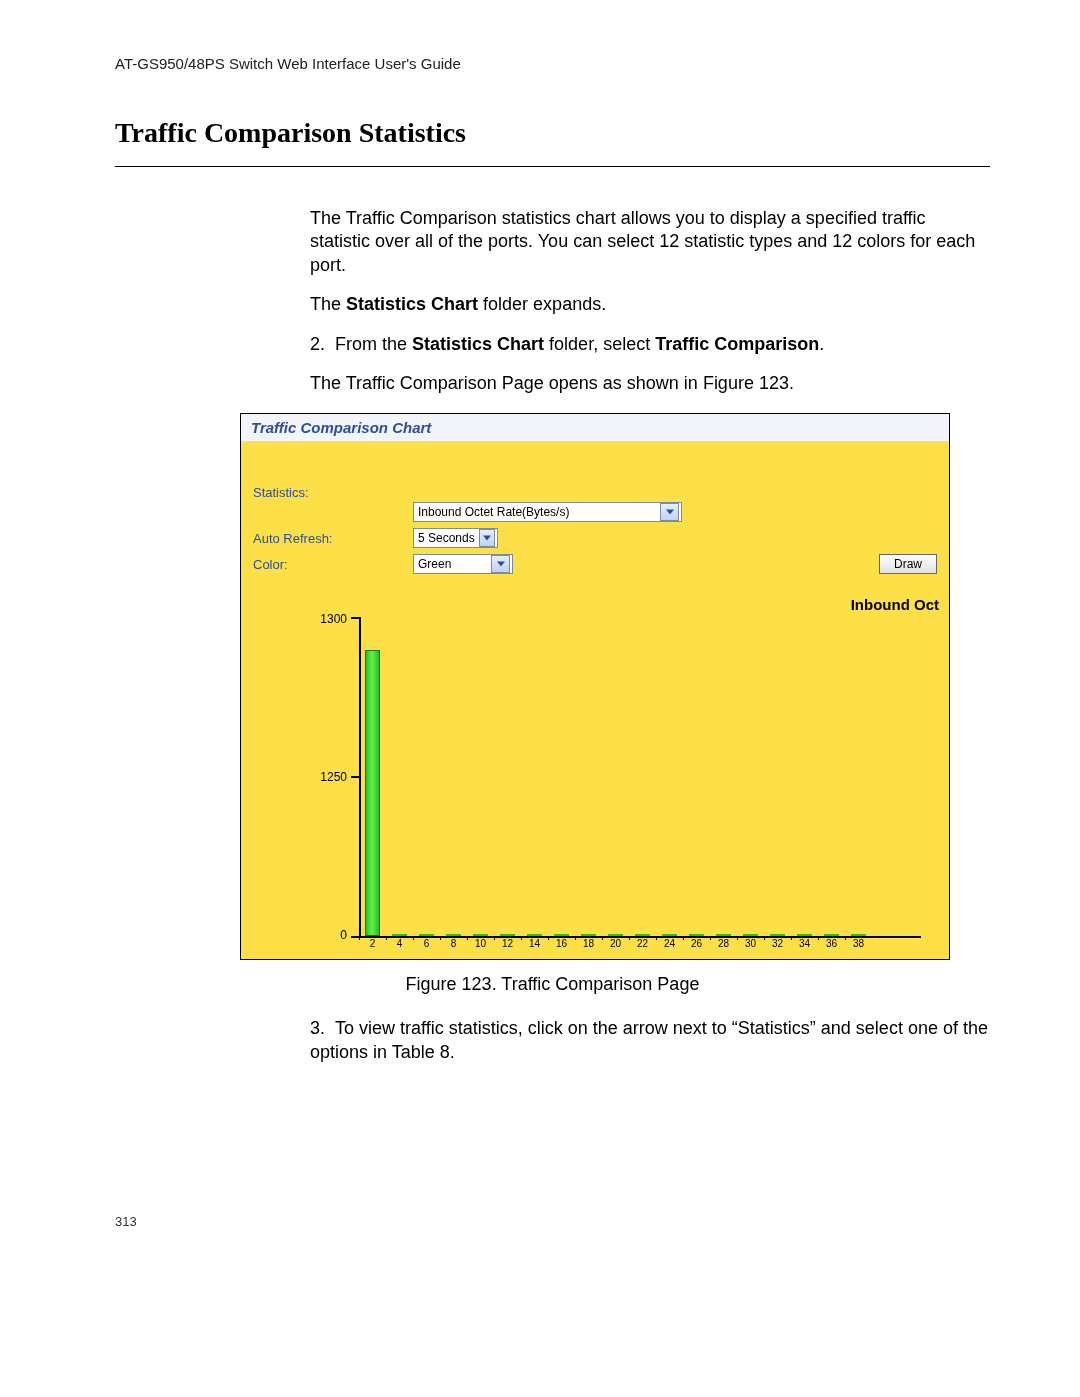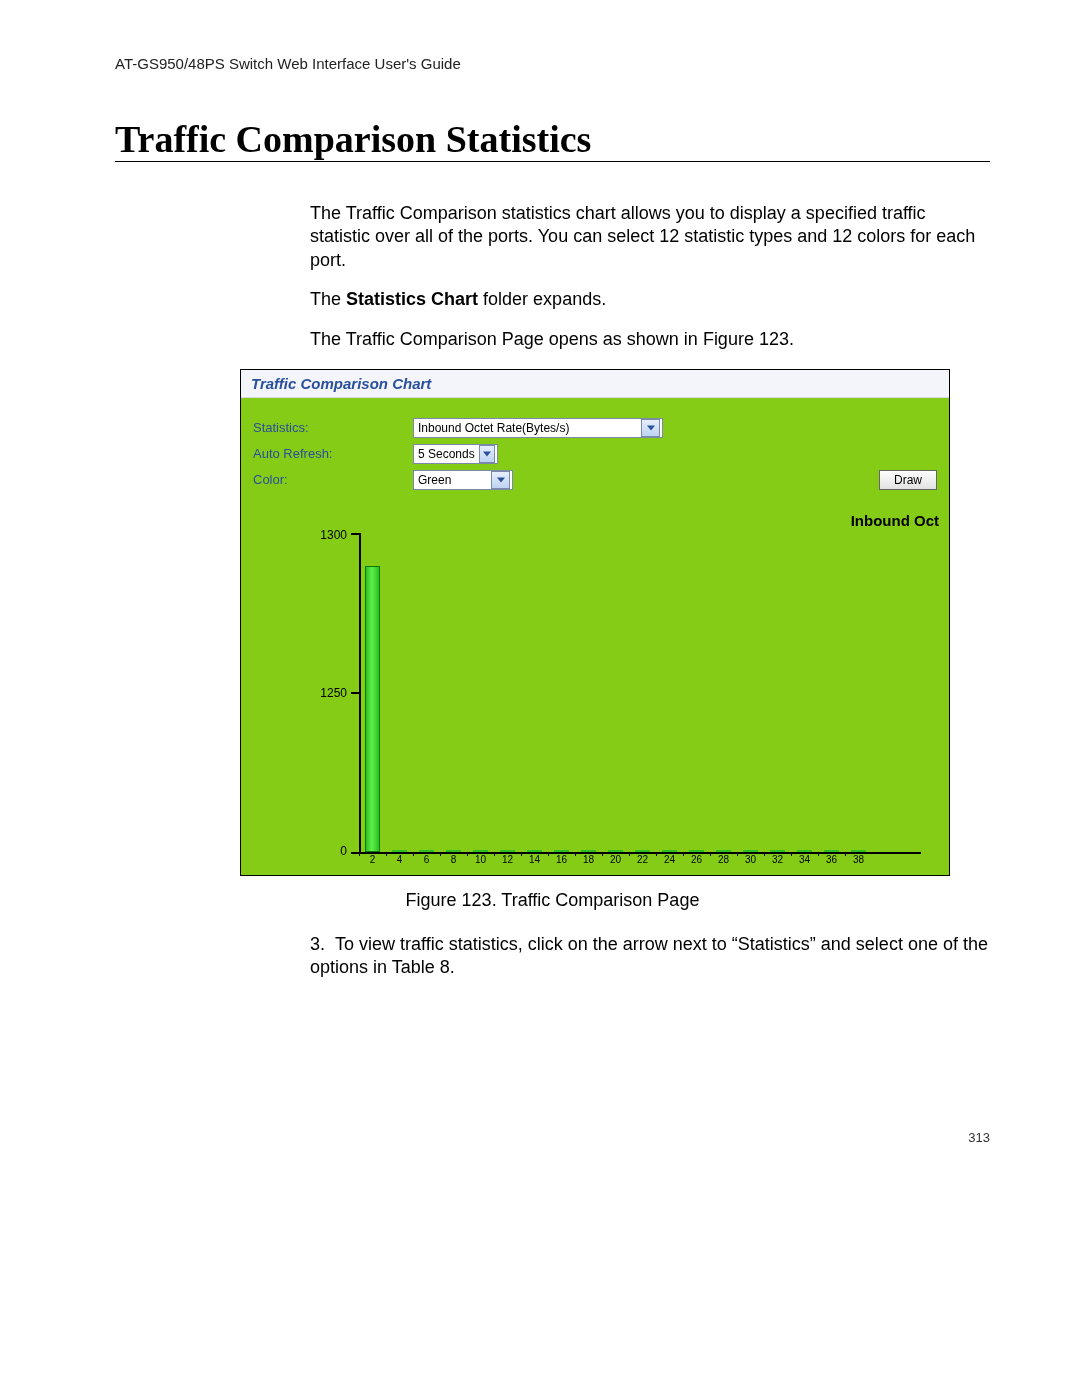--- a/index.html
+++ b/index.html
@@ -15,44 +15,44 @@
     box-sizing: border-box;
     width: 1080px;
   }
   .header-right {
     font-size: 15px;
     color: #222;
     margin-bottom: 45px;
   }
   .section-title {
     font-family: "Times New Roman", Times, serif;
-    font-size: 38px;
+    font-size: 28px;
     font-weight: bold;
     border-bottom: 1px solid #000;
-    padding-bottom: 0;
+    padding-bottom: 17px;
     margin-bottom: 40px;
     margin-top: 16px;
   }
   .body-text {
     margin-left: 195px;
     font-size: 18px;
     line-height: 1.3;
   }
   .body-text p { margin: 0 0 16px 0; }
   .step { margin-bottom: 14px; }
   .step-sub { margin-left: 24px; margin-bottom: 14px; }
   .bold { font-weight: bold; }
 
   
   .figure-wrap {
     margin: 18px 0 14px 125px;
     border: 1px solid #000;
     width: 710px;
     box-sizing: border-box;
-    background: #84cc16;
+    background: #fde047;
     overflow: hidden;
   }
   .panel-title {
     background: #f3f5fa;
     color: #2a4f9c;
     font-weight: bold;
     font-style: italic;
     font-size: 15px;
     padding: 5px 10px;
     border-bottom: 1px solid #d5d9e6;
@@ -85,21 +85,21 @@
     width: 17px;
     height: 16px;
     margin-left: 4px;
     background: linear-gradient(#e6effc, #bdd4f3);
     border: 1px solid #7a8aa8;
     display: inline-flex;
     align-items: center;
     justify-content: center;
   }
   .select .sel-btn svg { width: 8px; height: 6px; }
-  .sel-stat { width: 250px; justify-content: space-between; }
+  .sel-stat { width: 269px; justify-content: space-between; margin-top: 40px; }
   .sel-refresh { width: 85px; justify-content: space-between; }
   .sel-color { width: 100px; justify-content: space-between; }
   .draw-btn {
     margin-left: auto;
     border: 1px solid #666;
     background: linear-gradient(#fefefe, #e2e2e2);
     font-size: 12px;
     padding: 1px 14px;
     height: 20px;
     box-sizing: border-box;
@@ -189,21 +189,21 @@
     width: 1px; height: 6px;
     background: #000;
   }
 
   .fig-caption {
     text-align: center;
     font-size: 18px;
     margin: 10px 0 22px 0;
   }
   .page-num {
-    text-align: right;
+    text-align: left;
     font-size: 13px;
     color: #333;
     margin-top: 150px;
   }
 </style>
 </head>
 <body>
 
 <div class="page">
 
@@ -211,20 +211,23 @@
 
   <div class="section-title">Traffic Comparison Statistics</div>
 
   <div class="body-text">
     <p>The Traffic Comparison statistics chart allows you to display a specified traffic statistic over all of the ports. You can select 12 statistic types and 12 colors for each port.</p>
 
     <p class="step-sub">
       <span>The </span><span class="bold">Statistics Chart</span><span> folder expands.</span>
     </p>
 
+    <p class="step">
+      <span>2.&nbsp;&nbsp;From the </span><span class="bold">Statistics Chart</span><span> folder, select </span><span class="bold">Traffic Comparison</span><span>.</span>
+    </p>
     <p class="step-sub">The Traffic Comparison Page opens as shown in Figure 123.</p>
   </div>
 
   <div class="figure-wrap">
     <div class="panel-title">Traffic Comparison Chart</div>
 
     <div class="form-area">
       <div class="form-row">
         <div class="form-label">Statistics:</div>
         <div class="select sel-stat">

